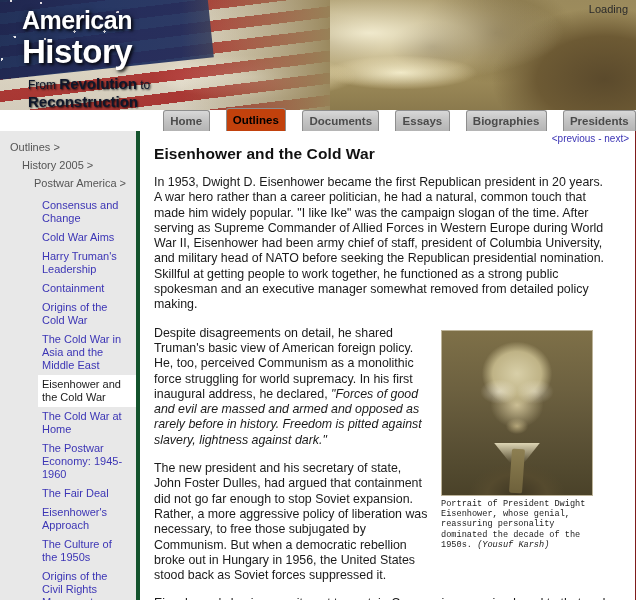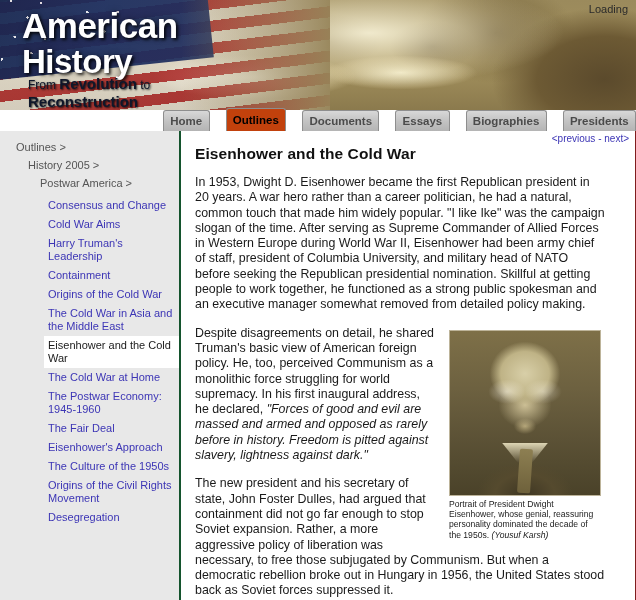--- a/index.html
+++ b/index.html
@@ -97,21 +97,21 @@
   .banner-title {
     position: absolute;
     left: 22px; top: 8px;
     color: #ffffff;
     text-shadow: 2px 2px 3px rgba(0,0,0,0.75), 0 0 6px rgba(0,0,0,0.5);
     line-height: 1.0;
     pointer-events: none;
   }
   .banner-title .l1 {
     display: block;
-    font-size: 35px;
+    font-size: 25px;
     font-weight: bold;
     letter-spacing: -0.5px;
   }
   .banner-title .l2 {
     display: block;
     font-size: 33px;
     font-weight: bold;
     letter-spacing: -0.5px;
     margin-top: 2px;
   }
@@ -174,24 +174,24 @@
     position: absolute;
     left: 0; top: 131px;
     width: 636px;
     height: 469px;
     display: flex;
     background: #ffffff;
   }
 
   
   .sidebar {
-    width: 181px;
+    width: 140px;
     background: #e8e8e8;
-    border-right: 2px solid #14532d;
-    padding: 7px 0 0 8px;
+    border-right: 4px solid #14532d;
+    padding: 7px 0 0 2px;
     overflow: hidden;
     font-size: 11px;
   }
   .crumb {
     color: #555555;
     font-size: 11px;
     padding: 2px 4px 2px 0;
     line-height: 14px;
     cursor: pointer;
   }
@@ -245,22 +245,23 @@
     line-height: 15.3px;
     color: #1a1a1a;
     text-align: left;
   }
   .article p i { font-style: italic; }
 
   
   .figure {
     float: right;
     width: 152px;
-    margin: 4px 8px 4px 12px;
-    background: #ffffff;
+    margin: 4px 16px 4px 12px;
+    background: #ffffff;
+    font-family: Liberation Mono, monospace;
   }
   .portrait {
     width: 152px;
     height: 166px;
     border: 1px solid #bdb49a;
     background:
       radial-gradient(ellipse 26px 17px at 38% 37%, rgba(250,246,232,0.55) 0%, rgba(250,246,232,0) 72%),
       radial-gradient(ellipse 26px 17px at 62% 37%, rgba(250,246,232,0.45) 0%, rgba(250,246,232,0) 72%),
       radial-gradient(ellipse 44px 40px at 50% 26%, #d8cfa8 0%, #bfb386 55%, rgba(191,179,134,0) 80%),
       radial-gradient(ellipse 34px 30px at 50% 45%, #cdc096 0%, rgba(205,192,150,0) 78%),

